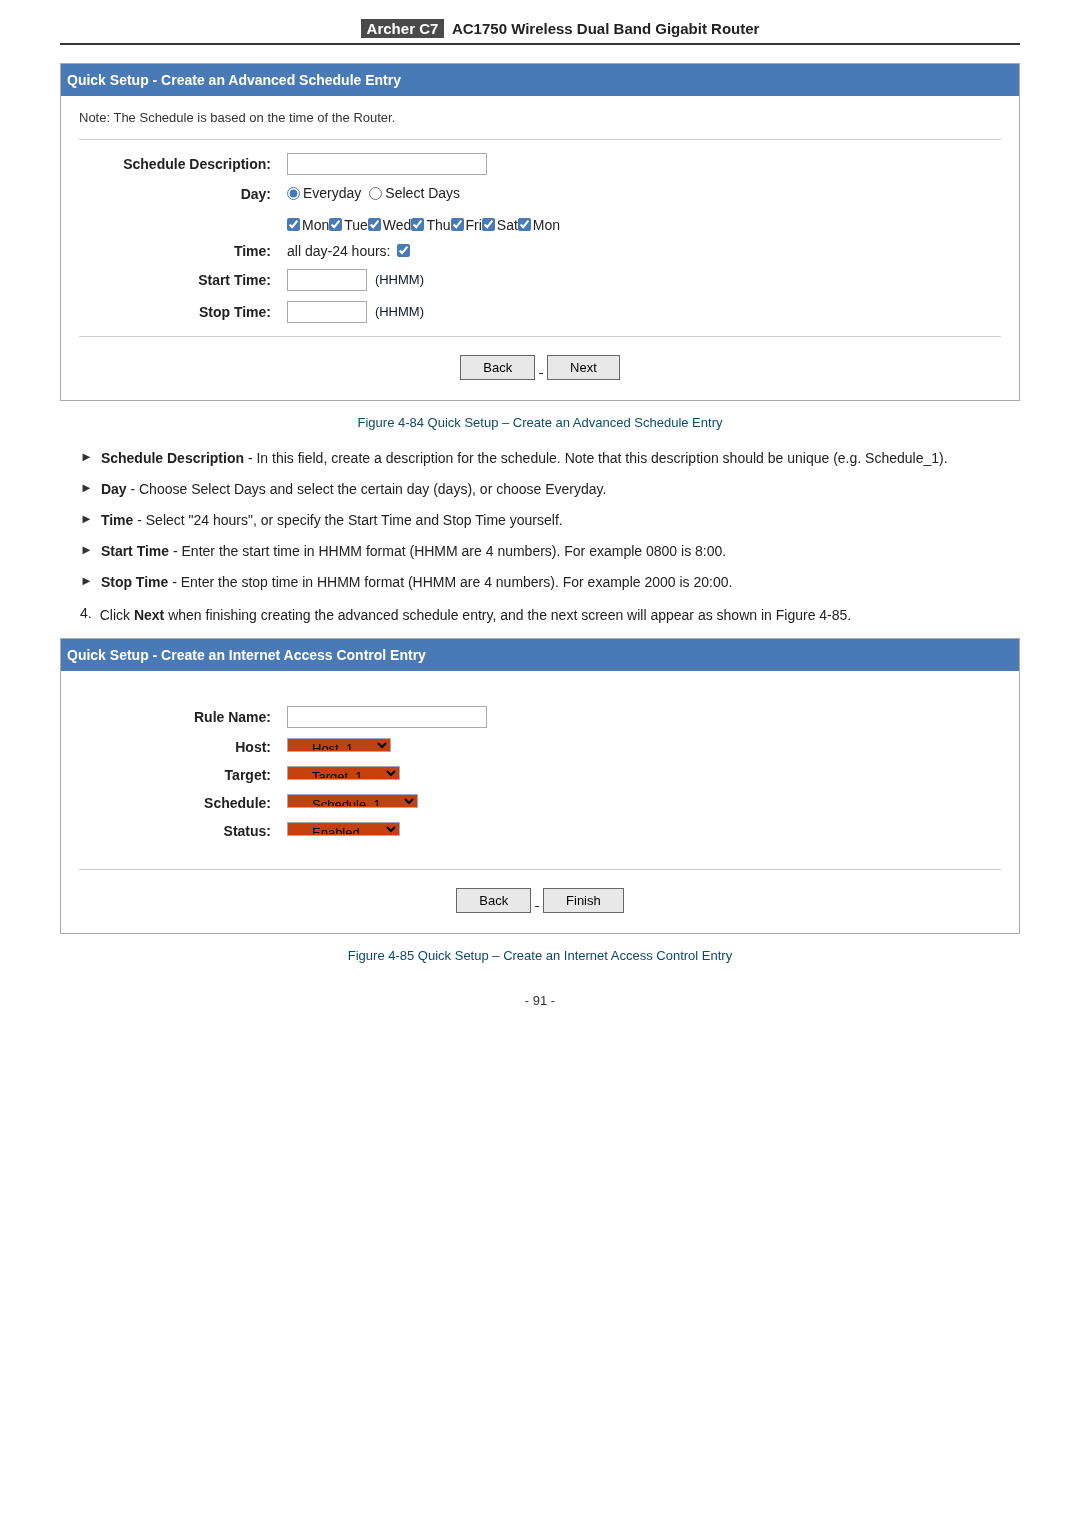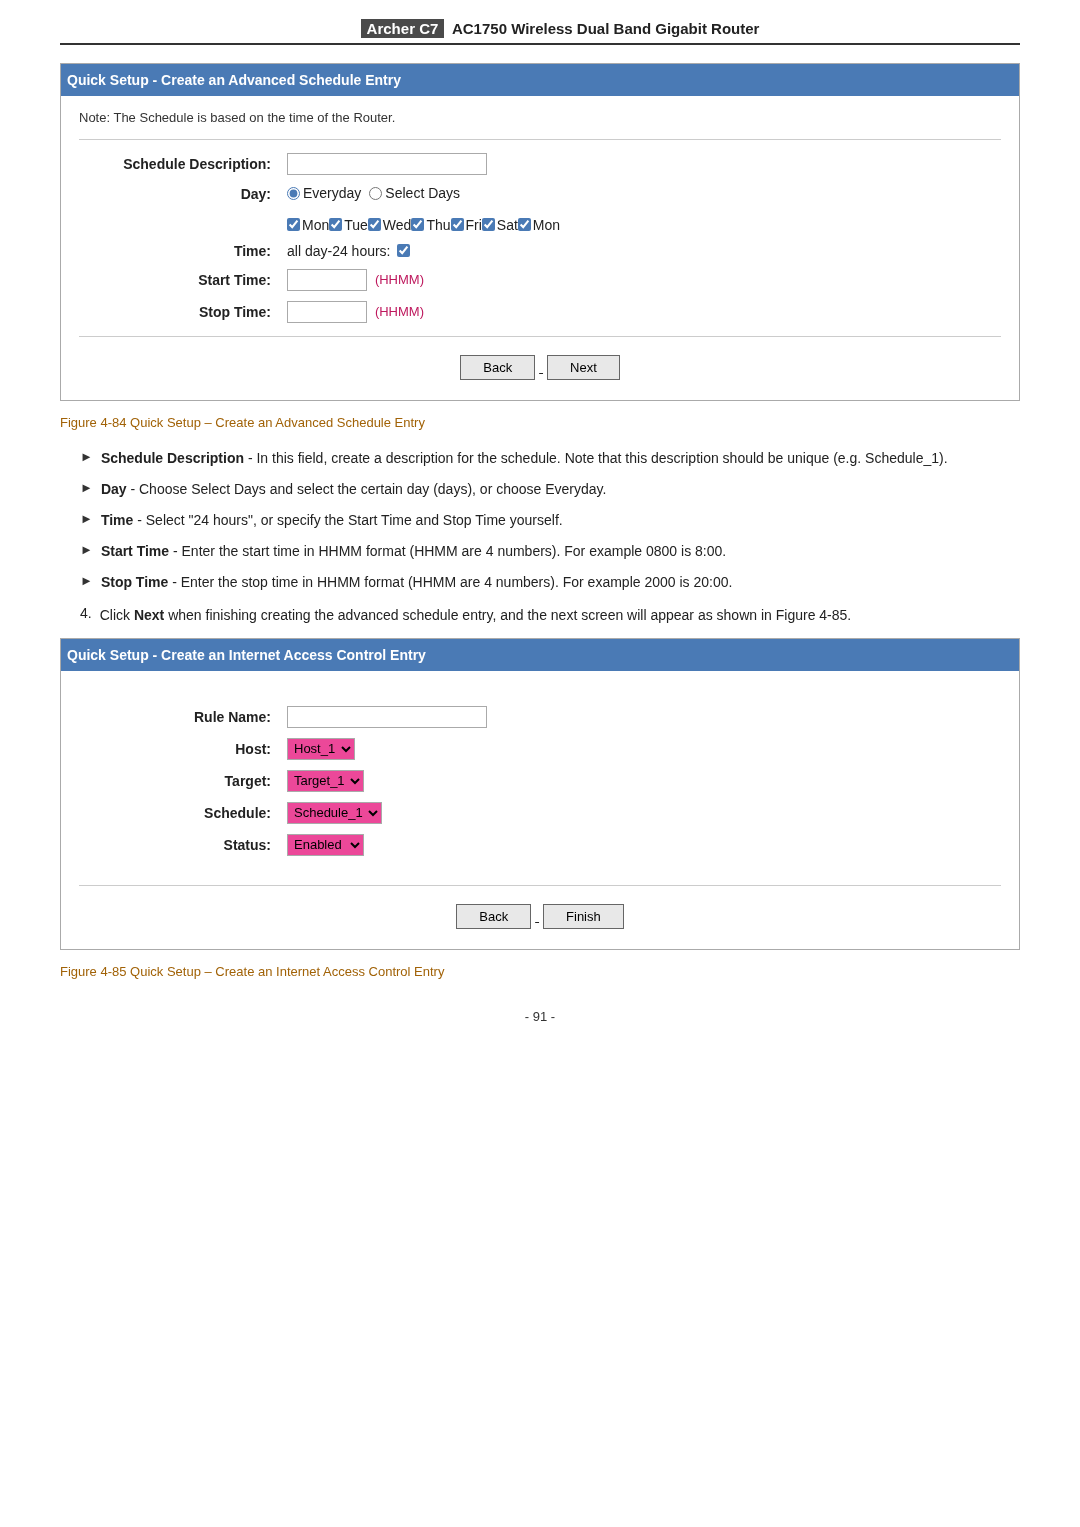--- a/index.html
+++ b/index.html
@@ -102,43 +102,43 @@
       display: inline-flex;
       align-items: center;
       gap: 2px;
     }
     .allday-row {
       display: flex;
       align-items: center;
       gap: 6px;
     }
     .hint-text {
-      color: #be185d;
+      color: #0f172a;
       font-size: 13px;
       margin-left: 4px;
     }
     
     .button-row {
       text-align: center;
       padding: 10px 0 6px;
       text-decoration: underline;
     }
     .btn {
       border: 1px solid #666;
       background: #e8e8e8;
       padding: 4px 22px;
       font-size: 13px;
       cursor: pointer;
       margin: 0 4px;
     }
     
     .fig-caption {
-      text-align: left;
-      font-size: 13px;
-      color: #a16207;
+      text-align: center;
+      font-size: 13px;
+      color: #0c4a6e;
       margin: 8px 0 18px;
     }
     
     .bullet-list {
       list-style: none;
       margin: 0 0 12px 0;
       padding: 0;
     }
     .bullet-list li {
       display: flex;
@@ -173,23 +173,23 @@
       font-size: 14px;
     }
     .numbered-item .text {
       font-size: 14px;
       line-height: 1.5;
     }
     
     select {
       border: 1px solid #aaa;
       font-size: 13px;
-      padding: 1px 2px;
-      height: 22px;
-      background: #ec4899;
+      padding: 1px 20px;
+      height: 14px;
+      background: #c2410c;
     }
     
     .page-footer {
       text-align: center;
       margin-top: 30px;
       font-size: 13px;
       color: #333;
     }
     
     input[type="radio"] {

